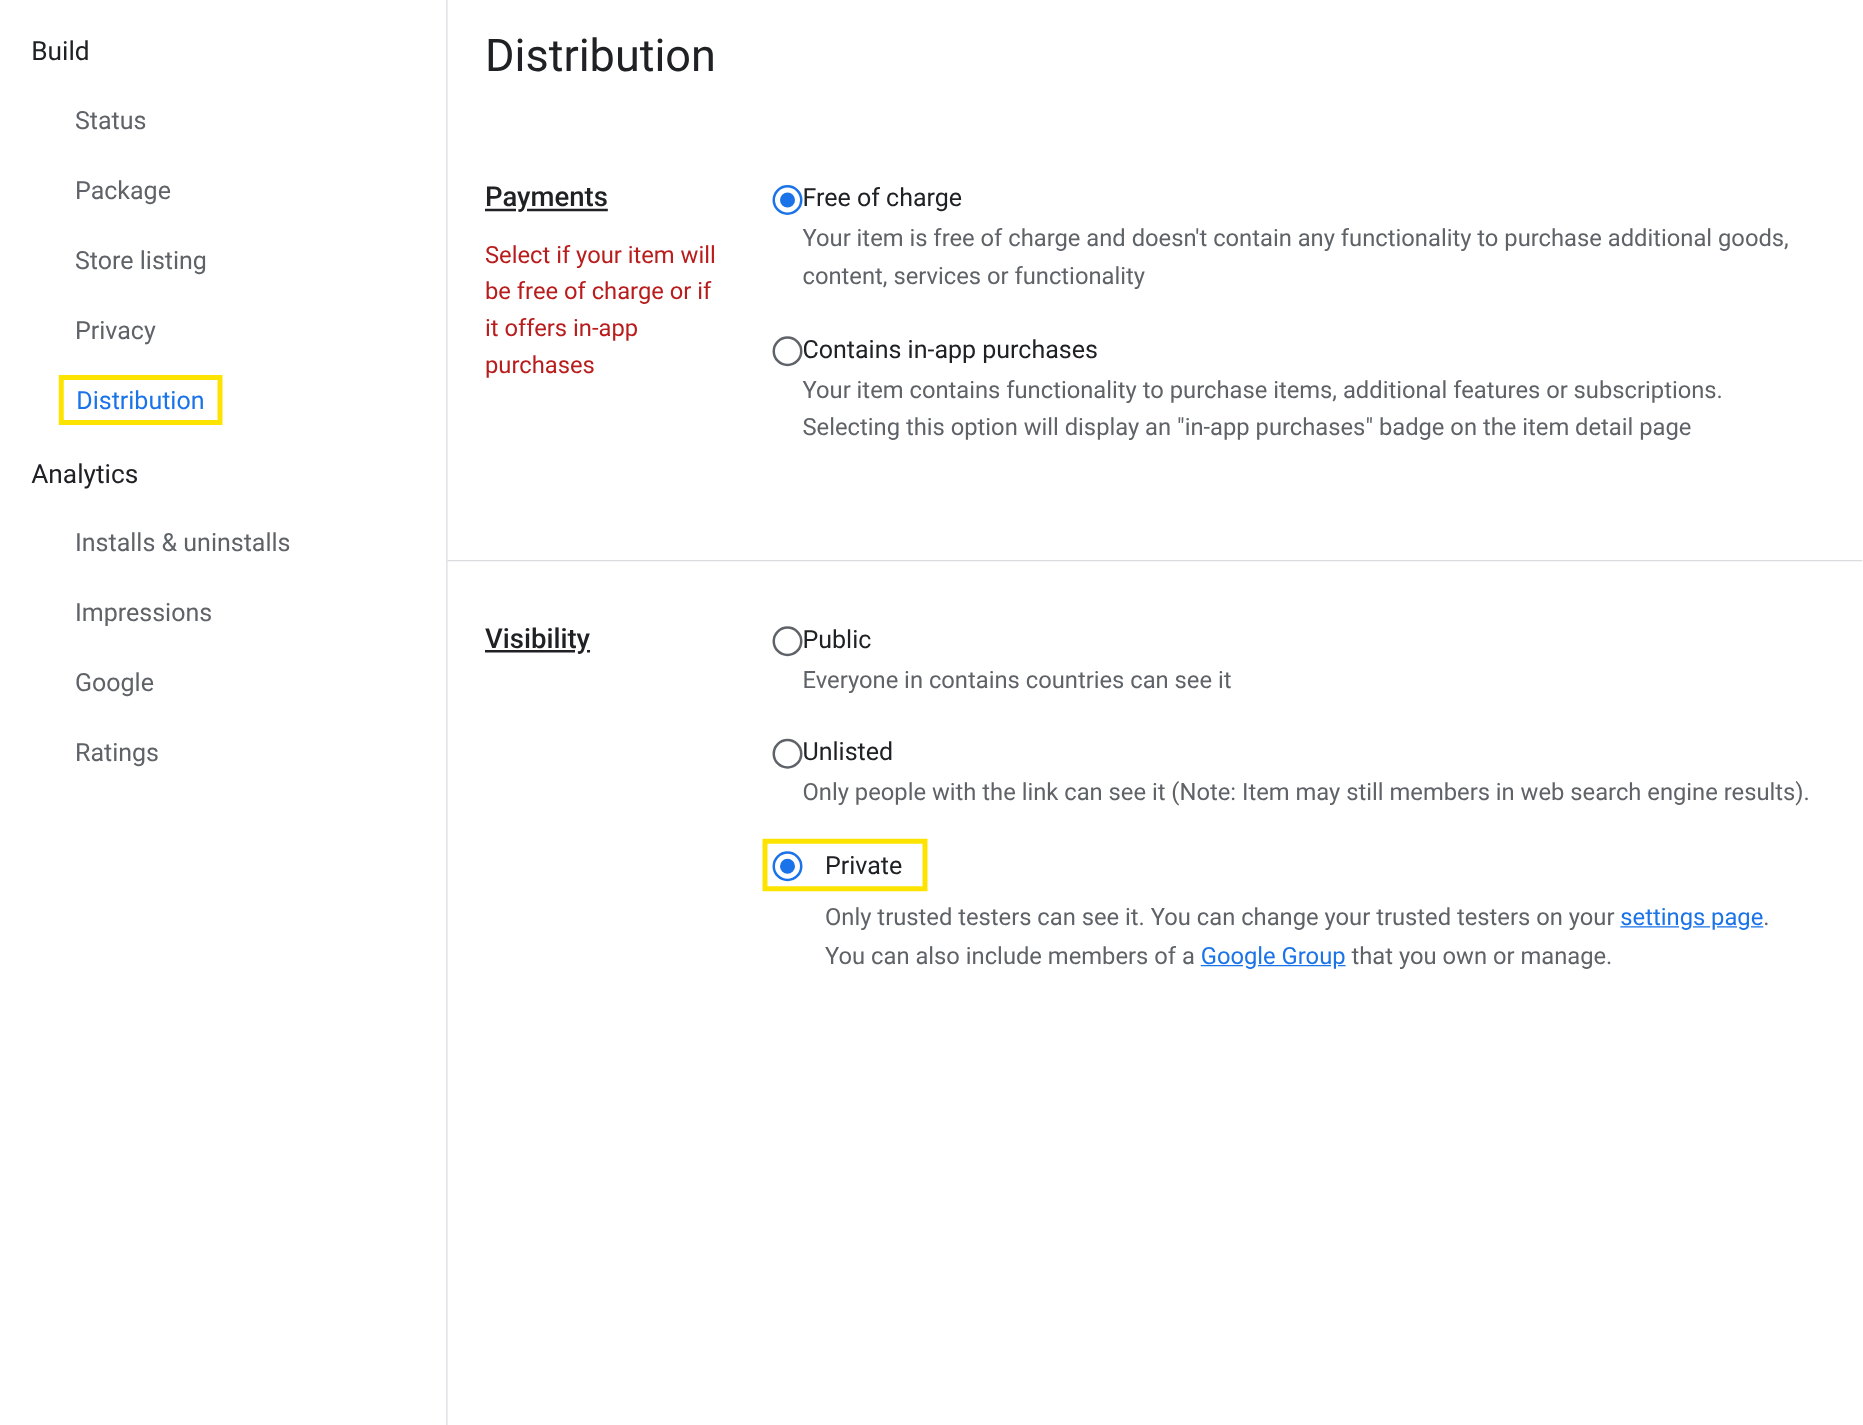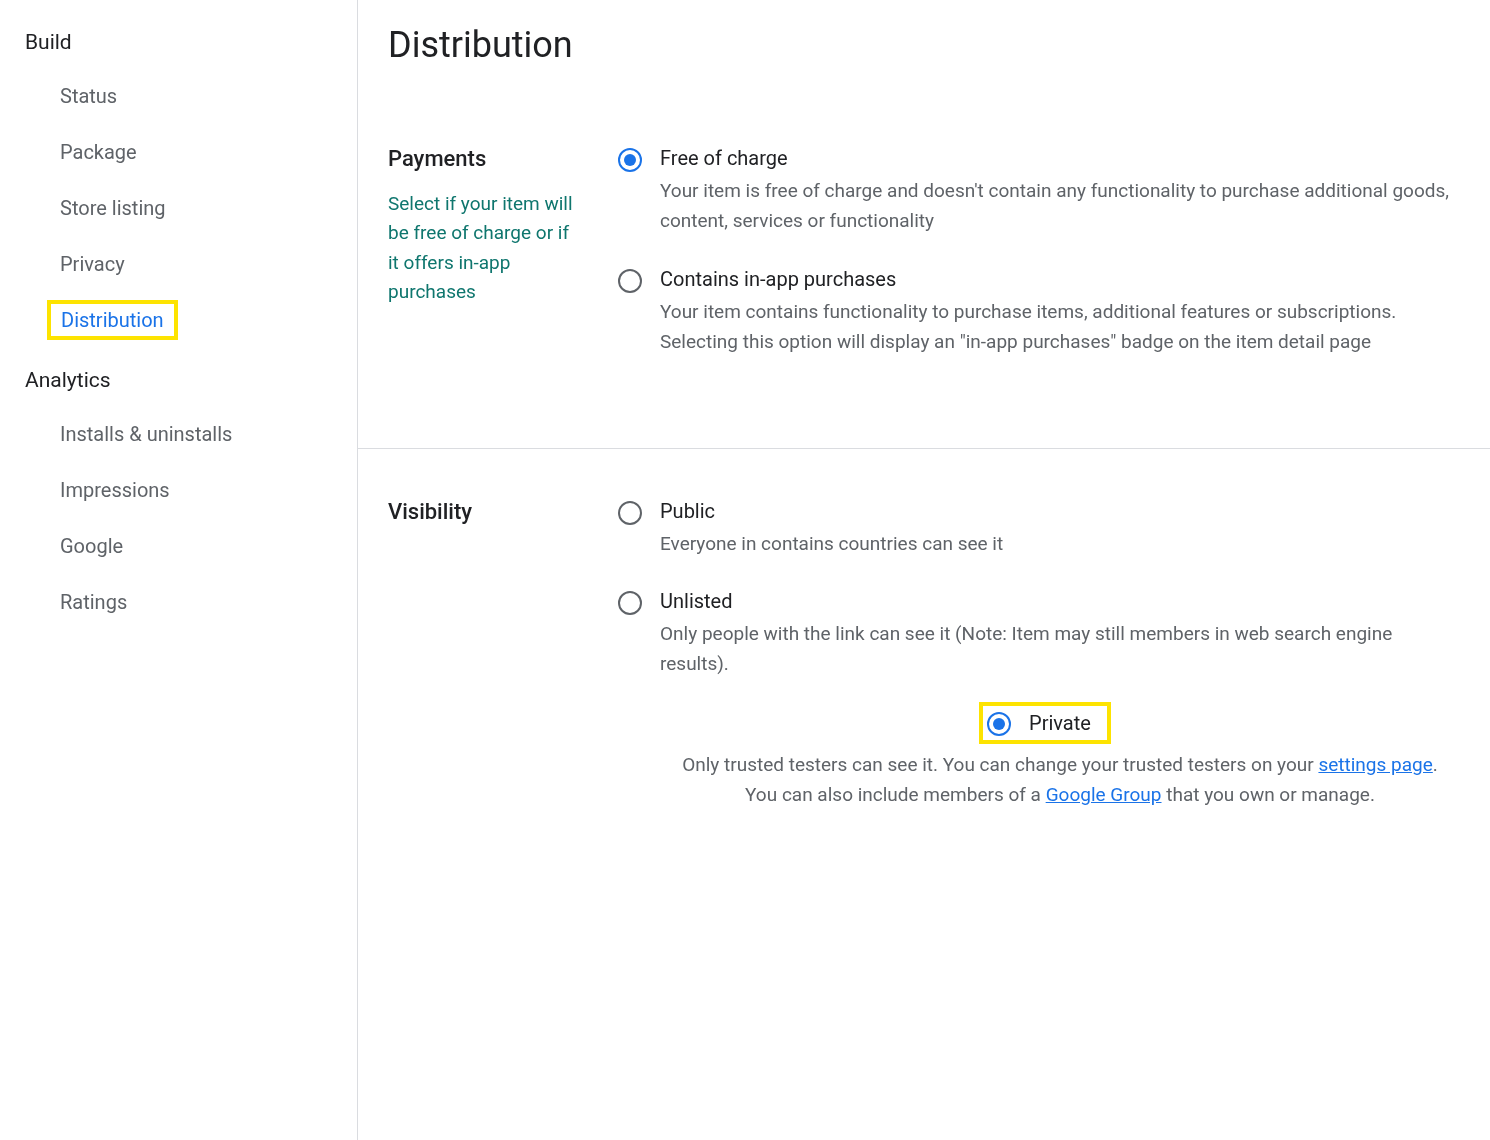--- a/index.html
+++ b/index.html
@@ -65,32 +65,32 @@
       margin-bottom: 50px;
     }
     .section-left {
       width: 190px;
       flex-shrink: 0;
     }
     .section-title {
       font-size: 22px;
       font-weight: 500;
       margin-bottom: 18px;
+      text-decoration: underline;
     }
     .section-subtitle {
       font-size: 19px;
-      color: #0f766e;
+      color: #b91c1c;
       line-height: 1.55;
     }
     .section-right {
       flex: 1;
     }
     .radio-option {
       display: flex;
-      gap: 18px;
       margin-bottom: 30px;
       align-items: flex-start;
     }
     .radio-wrap {
       display: inline-block;
     }
     .radio-wrap.hl {
       border: 4px solid #fde300;
       padding: 4px 16px 4px 4px;
       margin: -8px -20px -8px -8px;
@@ -211,21 +211,21 @@
           <div class="radio-description">Everyone in contains countries can see it</div>
         </div>
       </div>
       <div class="radio-option">
         <span class="radio-circle"></span>
         <div class="radio-content">
           <div class="radio-label">Unlisted</div>
           <div class="radio-description">Only people with the link can see it (Note: Item may still members in web search engine results).</div>
         </div>
       </div>
-      <div class="radio-option" style="display:block;text-align:center;">
+      <div class="radio-option" style="display:block;">
         <span class="radio-wrap hl">
           <span class="radio-circle selected"></span>
           <span class="radio-inline-label">Private</span>
         </span>
         <div class="radio-content" style="margin-left:42px; margin-top:14px;">
           <div class="radio-description">
             <span>Only trusted testers can see it. You can change your trusted testers on your </span><a class="link">settings page</a><span>.</span><br>
             <span>You can also include members of a </span><a class="link">Google Group</a><span> that you own or manage.</span>
           </div>
         </div>

